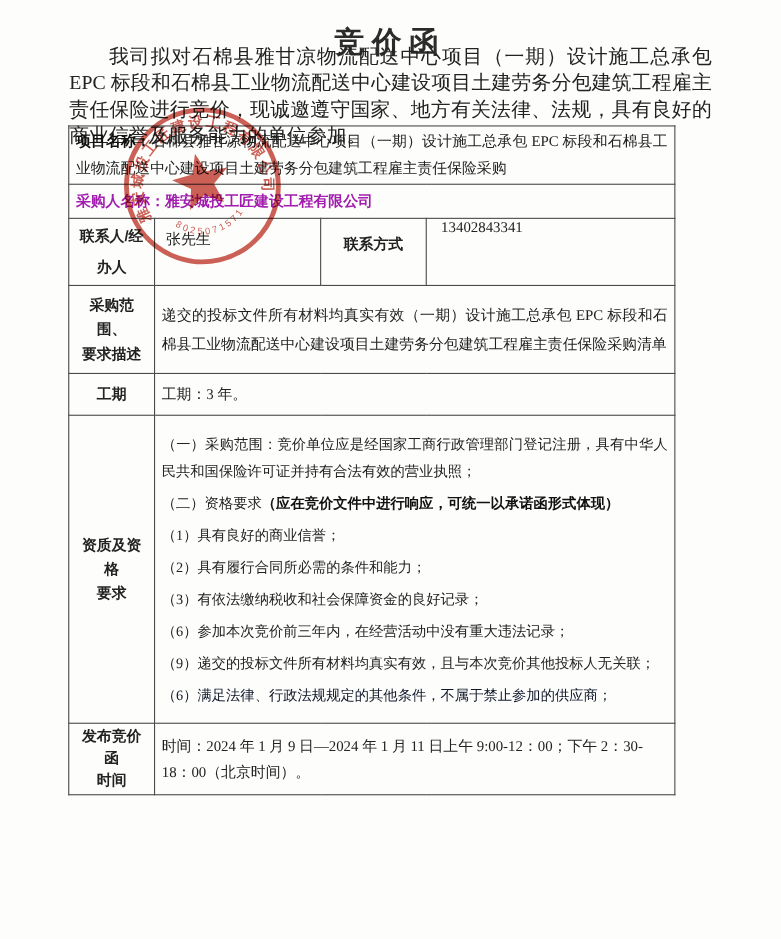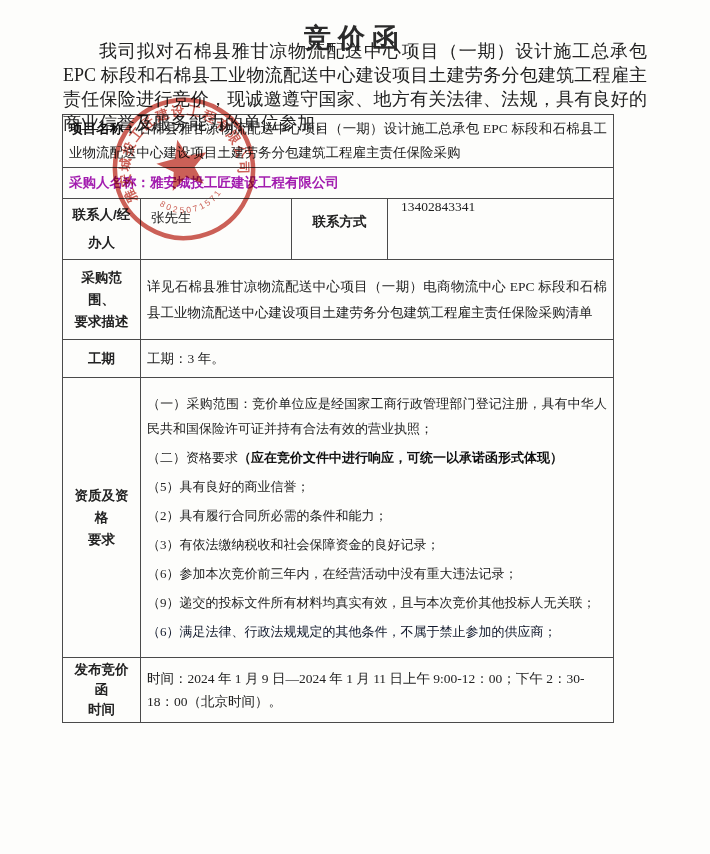--- a/index.html
+++ b/index.html
@@ -88,33 +88,33 @@
       <tr style="height:54px">
         <td class="lbl tall">联系人/经
 办人</td>
         <td class="cell" style="vertical-align:top; padding-top:10px; padding-left:10px;">张先生</td>
         <td class="lbl" style="vertical-align:top; padding-top:12px;">联系方式</td>
         <td class="cell" style="vertical-align:top; padding-top:0; padding-left:13px;">13402843341</td>
       </tr>
       <tr style="height:80px">
         <td class="lbl">采购范围、
 要求描述</td>
-        <td colspan="3" class="cell justify content lh-mid">详见石棉县雅甘凉物流配送中心项目（一期）电商物流中心 EPC 标段和石棉县工业物流配送中心建设项目土建劳务分包建筑工程雇主责任保险采购清单</td>
+        <td colspan="3" class="cell justify content lh-mid">递交的投标文件所有材料均真实有效（一期）设计施工总承包 EPC 标段和石棉县工业物流配送中心建设项目土建劳务分包建筑工程雇主责任保险采购清单</td>
       </tr>
       <tr style="height:38px">
         <td class="lbl">工期</td>
         <td colspan="3" class="cell content">工期：3 年。</td>
       </tr>
       <tr style="height:280px">
         <td class="lbl">资质及资格
 要求</td>
         <td colspan="3" class="cell content qual">
           <p>（一）采购范围：竞价单位应是经国家工商行政管理部门登记注册，具有中华人民共和国保险许可证并持有合法有效的营业执照；</p>
           <p><span>（二）资格要求</span><span class="b">（应在竞价文件中进行响应，可统一以承诺函形式体现）</span></p>
-          <p>（5）具有良好的商业信誉；</p>
+          <p>（1）具有良好的商业信誉；</p>
           <p>（2）具有履行合同所必需的条件和能力；</p>
           <p>（3）有依法缴纳税收和社会保障资金的良好记录；</p>
           <p>（6）参加本次竞价前三年内，在经营活动中没有重大违法记录；</p>
           <p>（9）递交的投标文件所有材料均真实有效，且与本次竞价其他投标人无关联；</p>
           <p class="last">（6）满足法律、行政法规规定的其他条件，不属于禁止参加的供应商；</p>
         </td>
       </tr>
       <tr style="height:45px">
         <td class="lbl" style="line-height:20px">发布竞价函
 时间</td>

